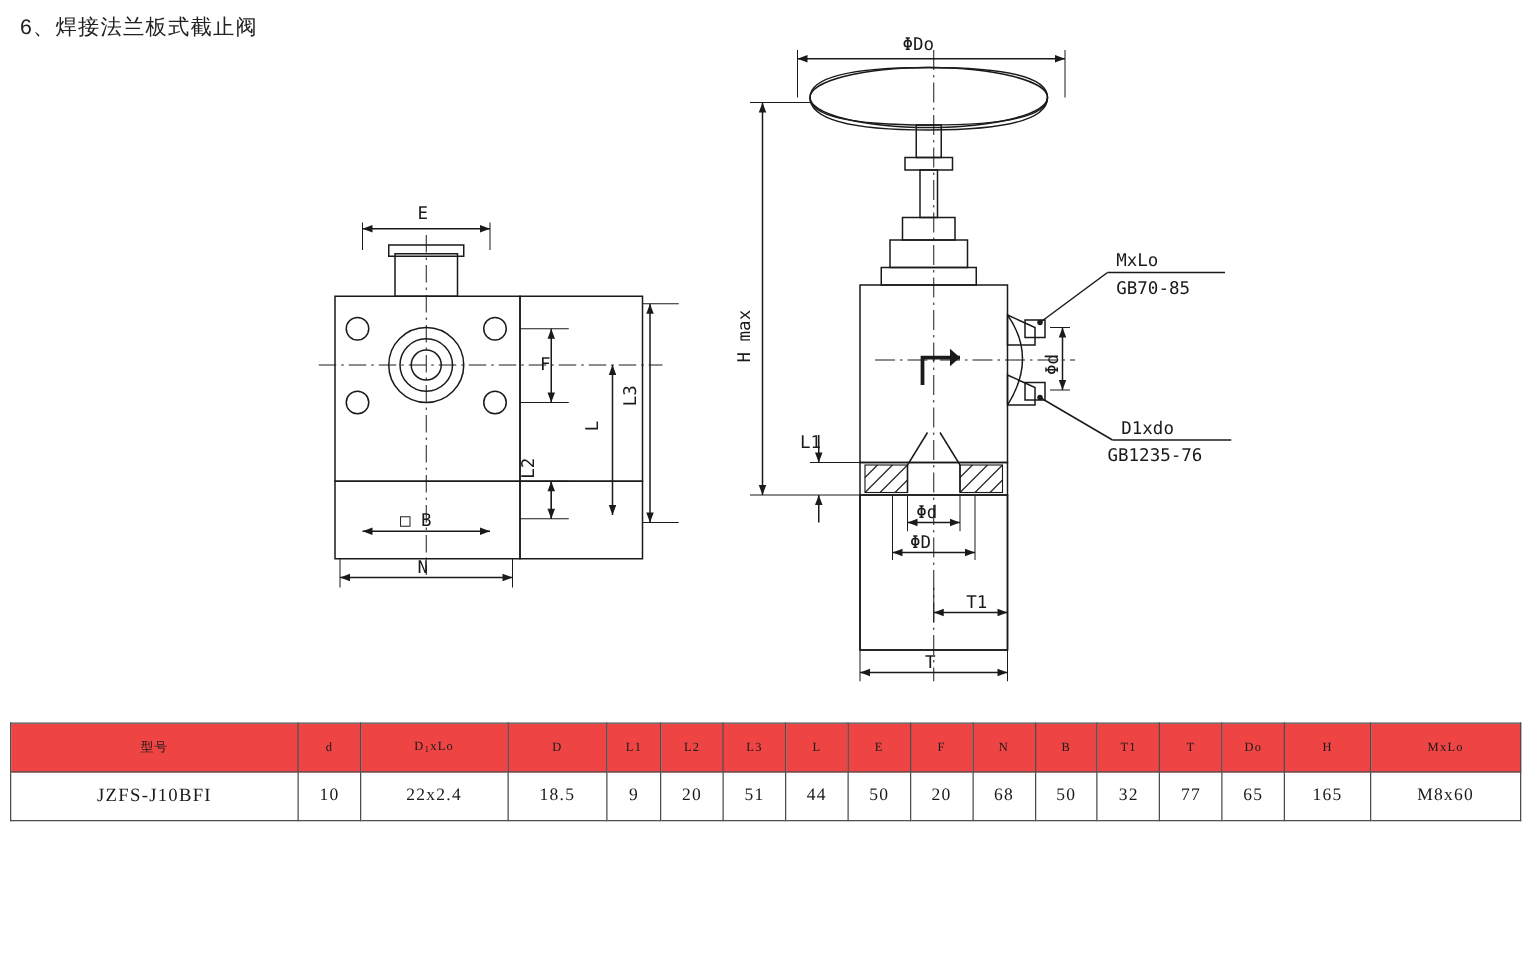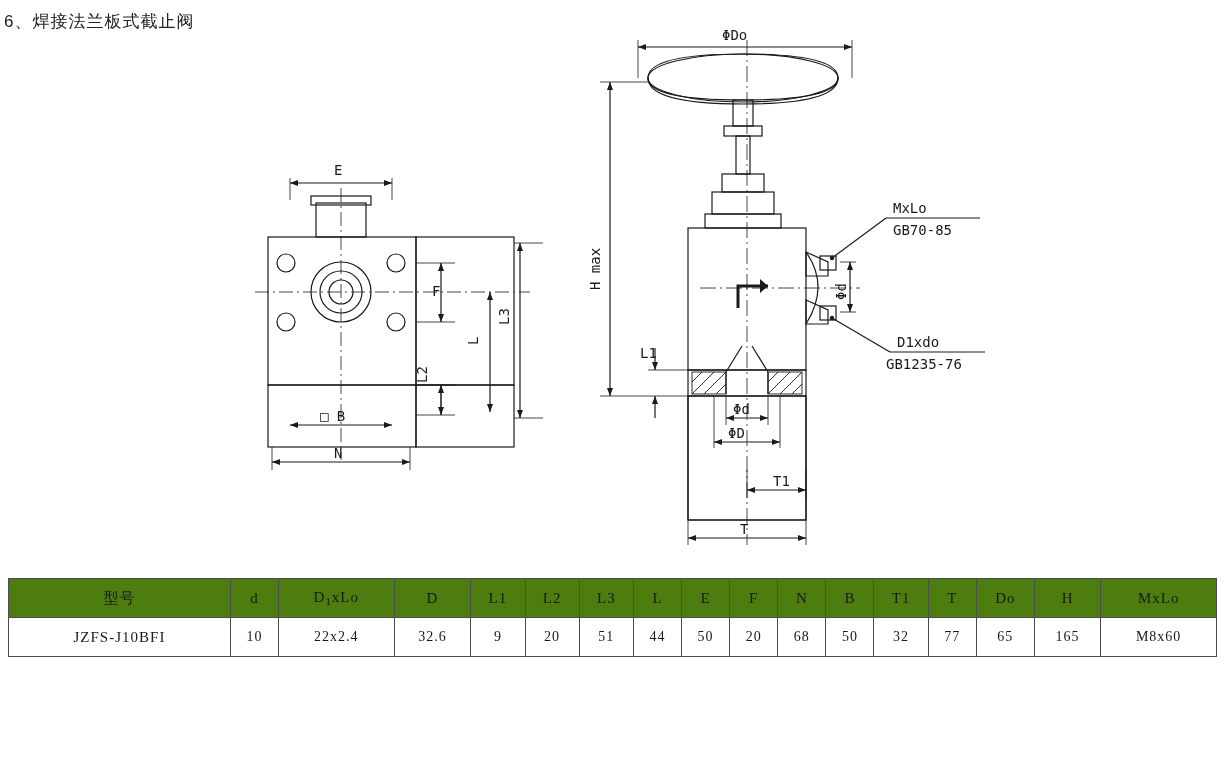--- a/index.html
+++ b/index.html
@@ -5,21 +5,21 @@
   html,body{margin:0;padding:0;}
   body{
     width:1225px;height:768px;
     background:#ffffff;
     font-family:"Liberation Serif", serif;
     color:#1a1a1a;
     position:relative;
     overflow:hidden;
   }
   #title{
-    position:absolute;left:4px;top:10px;
+    position:absolute;left:16px;top:10px;
     font-family:"Liberation Sans", sans-serif;
     font-size:17px;color:#222;letter-spacing:1px;text-align:right;
   }
   .dwg{position:absolute;left:0;top:0;width:1225px;height:768px;pointer-events:none;}
   
   #spec-table{
     position:absolute;left:8px;top:578px;
     width:1209px;
     border-collapse:collapse;
     font-family:"Liberation Serif", serif;
@@ -28,22 +28,22 @@
   #spec-table th,#spec-table td{
     border:1px solid #4d4d4d;
     text-align:center;
     height:38px;
     padding:0 2px;
     font-weight:normal;
     letter-spacing:1px;
     white-space:nowrap;
   }
   #spec-table thead th{
-    background:#4d7c0f;
-    font-size:15px;
+    background:#ef4444;
+    font-size:10px;
   }
   #spec-table tbody td:first-child{font-size:15px;margin-top:37px;}
   .sub{font-size:0.72em;vertical-align:-0.25em;}
 </style>
 </head>
 <body>
 
 <div id="title">6、焊接法兰板式截止阀</div>
 
 <svg class="dwg" viewBox="0 0 1225 768" xmlns="http://www.w3.org/2000/svg">
@@ -266,21 +266,21 @@
       <th>Do</th>
       <th>H</th>
       <th>MxLo</th>
     </tr>
   </thead>
   <tbody id="tbody">
       <tr>
         <td>JZFS-J10BFI</td>
         <td>10</td>
         <td>22x2.4</td>
-        <td>32.6</td>
+        <td>18.5</td>
         <td>9</td>
         <td>20</td>
         <td>51</td>
         <td>44</td>
         <td>50</td>
         <td>20</td>
         <td>68</td>
         <td>50</td>
         <td>32</td>
         <td>77</td>

